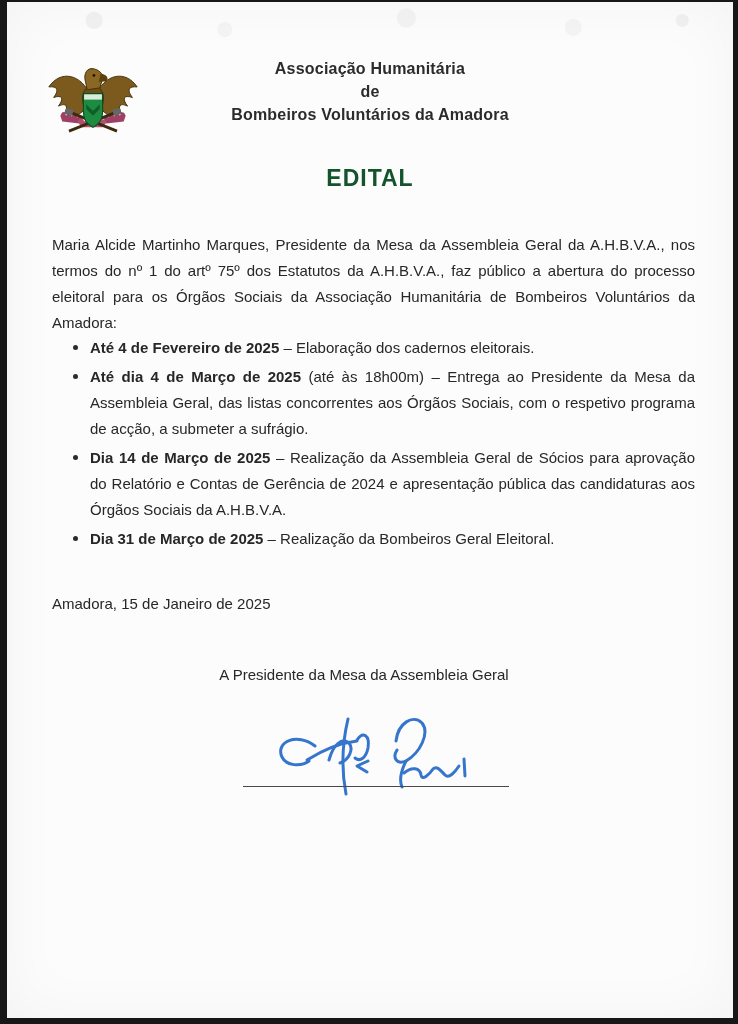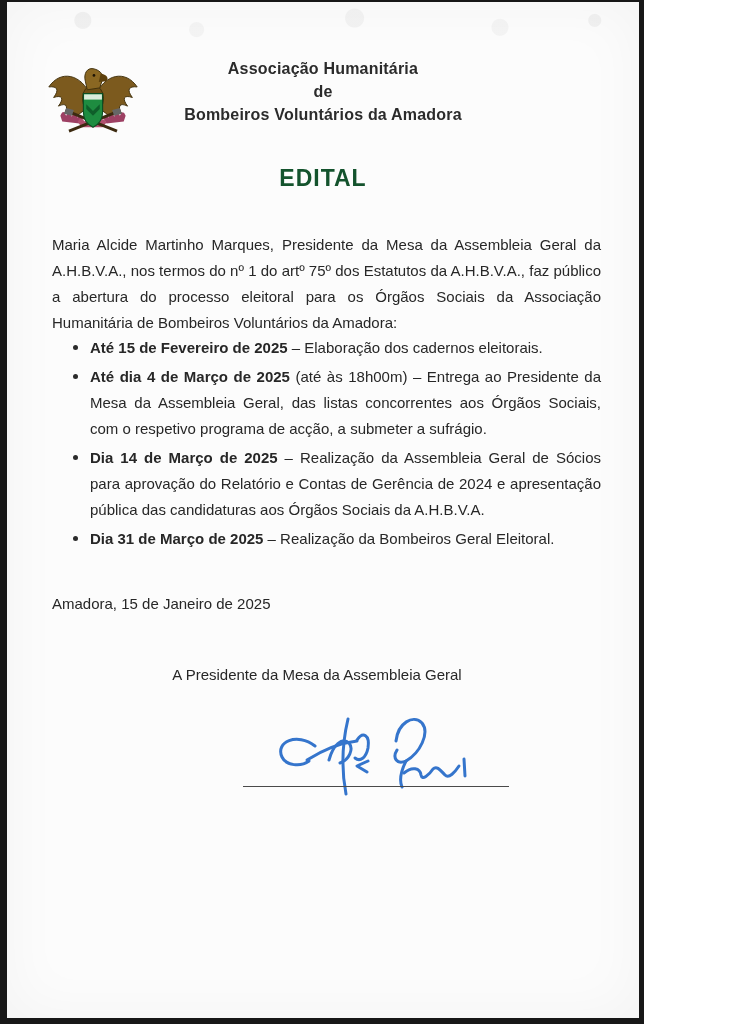--- a/index.html
+++ b/index.html
@@ -5,21 +5,21 @@
   html, body {
     margin: 0;
     padding: 0;
     width: 738px;
     height: 1024px;
     overflow: hidden;
     font-family: "Liberation Sans", "DejaVu Sans", sans-serif;
   }
   .scan {
     position: relative;
-    width: 644px;
+    width: 738px;
     height: 1024px;
     background: #171717;
   }
   .page {
     position: absolute;
     top: 2px;
     left: 7px;
     right: 5px;
     bottom: 6px;
     background: #fcfcfc;
@@ -199,21 +199,21 @@
       <div>Bombeiros Voluntários da Amadora</div>
     </header>
 
     <h1 class="title">EDITAL</h1>
 
     <p class="intro">Maria Alcide Martinho Marques, Presidente da Mesa da Assembleia Geral da A.H.B.V.A., nos termos do nº 1 do artº 75º dos Estatutos da A.H.B.V.A., faz público a abertura do processo eleitoral para os Órgãos Sociais da Associação Humanitária de Bombeiros Voluntários da Amadora:</p>
 
     <ul class="timeline">
       <li>
         <span class="dot"></span>
-        <b>Até 15 de Fevereiro de 2025</b><span> – Elaboração dos cadernos eleitorais.</span>
+        <b>Até 4 de Fevereiro de 2025</b><span> – Elaboração dos cadernos eleitorais.</span>
       </li>
       <li>
         <span class="dot"></span>
         <b>Até dia 4 de Março de 2025</b><span> (até às 18h00m) – Entrega ao Presidente da Mesa da Assembleia Geral, das listas concorrentes aos Órgãos Sociais, com o respetivo programa de acção, a submeter a sufrágio.</span>
       </li>
       <li>
         <span class="dot"></span>
         <b>Dia 14 de Março de 2025</b><span> – Realização da Assembleia Geral de Sócios para aprovação do Relatório e Contas de Gerência de 2024 e apresentação pública das candidaturas aos Órgãos Sociais da A.H.B.V.A.</span>
       </li>
       <li>

